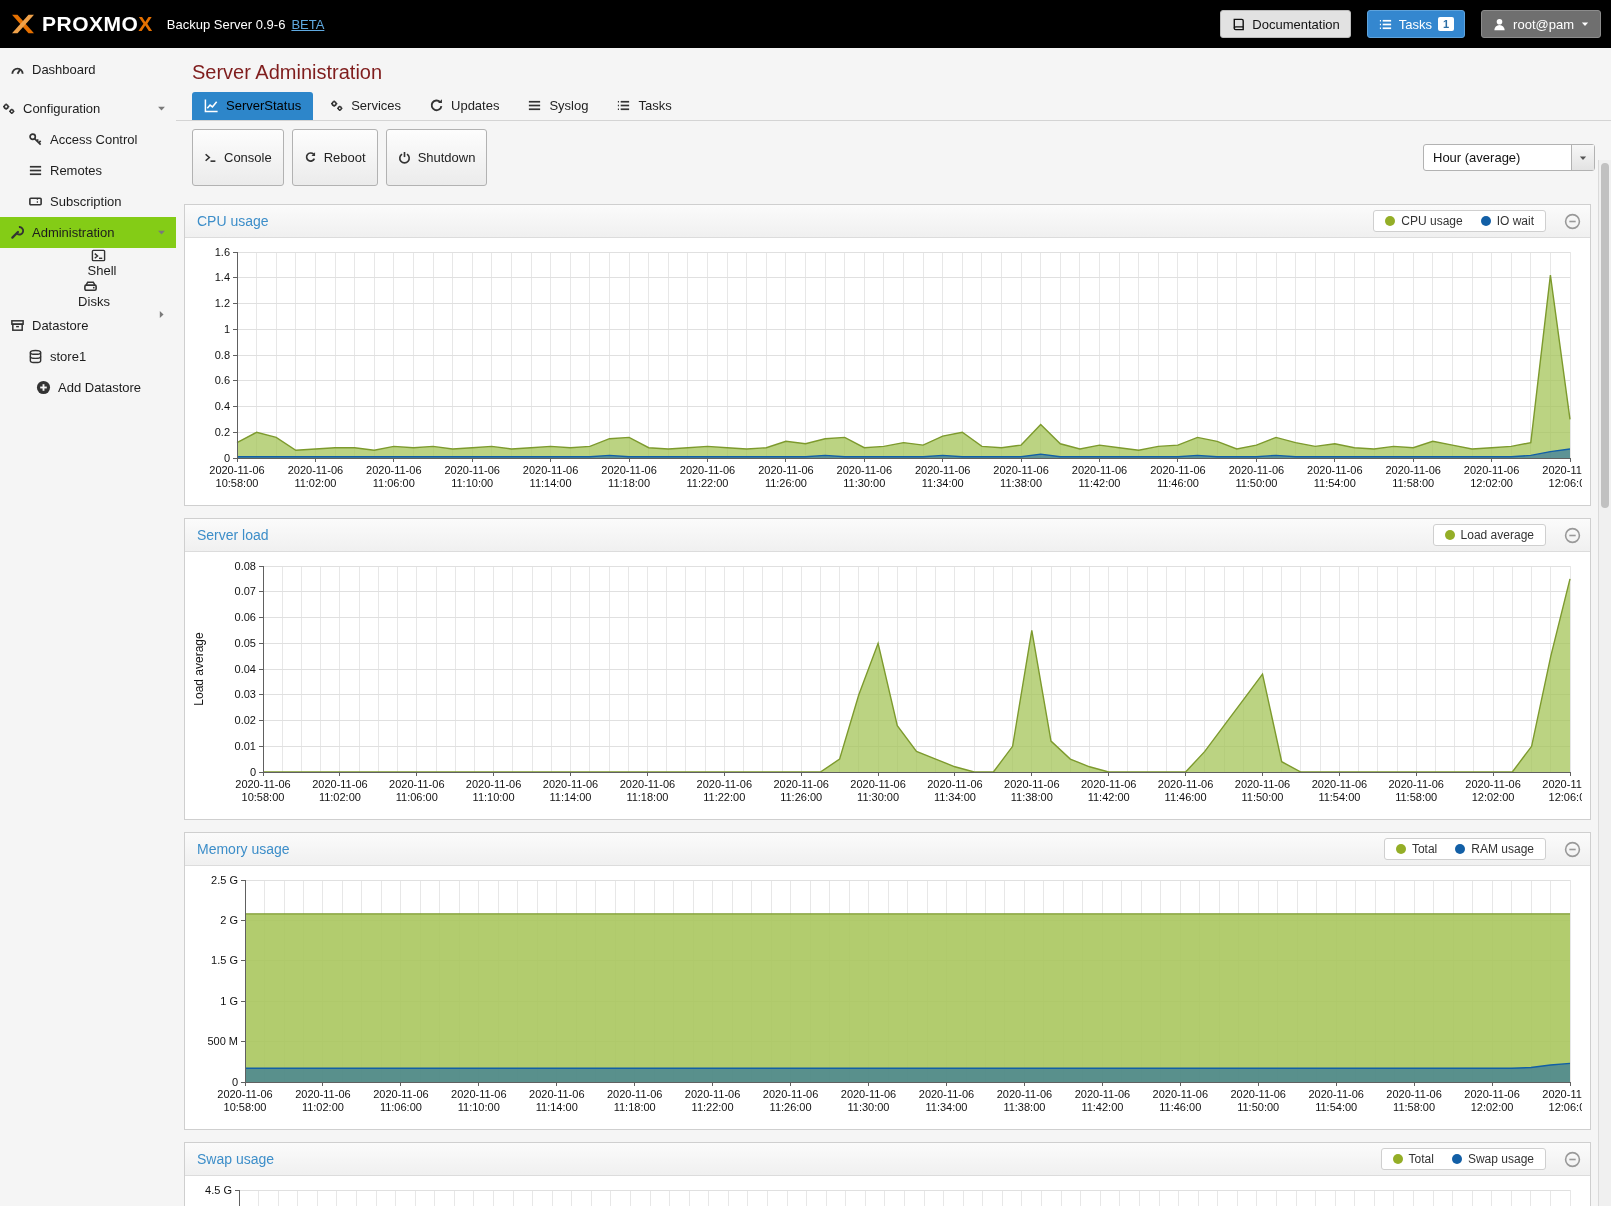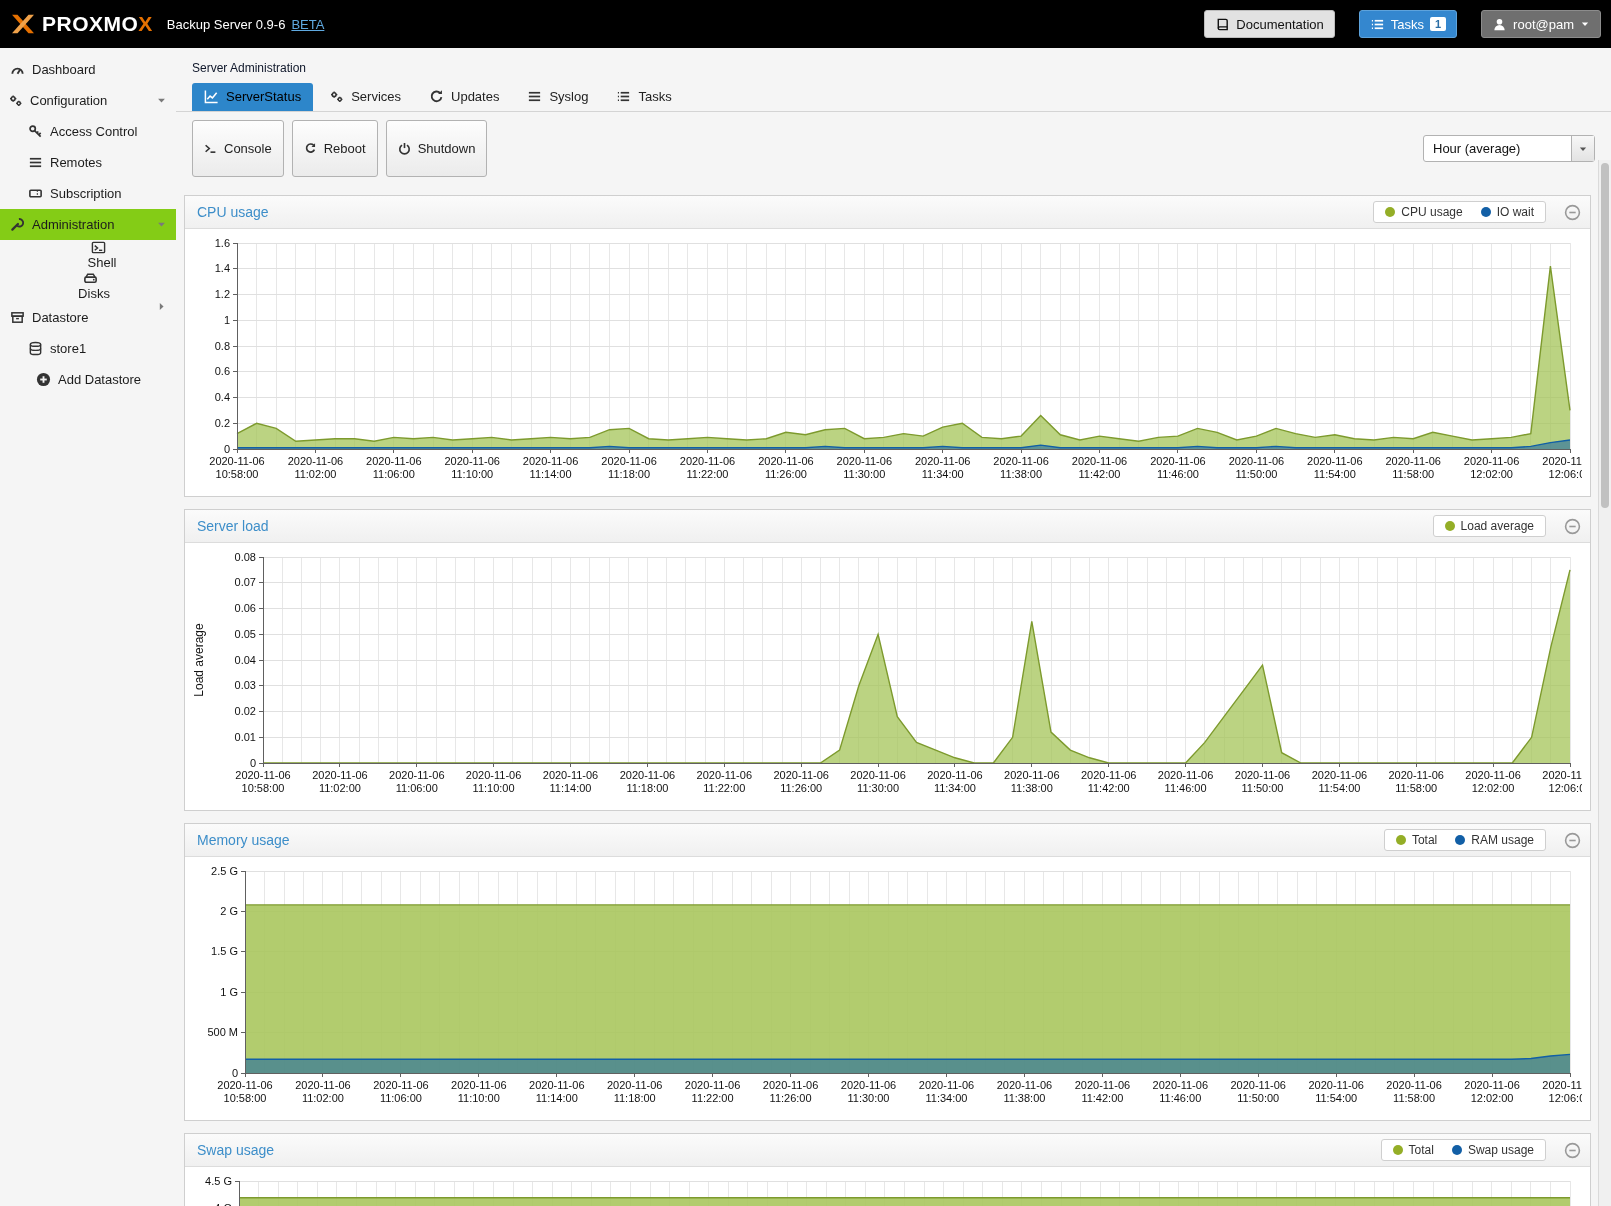--- a/index.html
+++ b/index.html
@@ -6,41 +6,41 @@
   html,body { width:1611px; height:1206px; overflow:hidden; background:#f5f5f5;
     font-family:"Liberation Sans", sans-serif; font-size:13px; color:#212121; }
 
   
   .topbar { height:48px; background:#000; display:flex; align-items:center; padding:0 10px; position:relative; z-index:5;}
   .logo { display:flex; align-items:center; gap:6px; }
   .brand { color:#fff; font-size:21px; font-weight:bold; letter-spacing:.5px;}
   .brand .bx { color:#e57000; }
   .product { color:#fff; margin-left:14px; font-size:13px; }
   .beta { color:#5fa9e0; margin-left:6px; text-decoration:underline; font-size:13px; cursor:pointer;}
-  .top-right { margin-left:auto; display:flex; gap:24px; align-items:center;}
+  .top-right { margin-left:auto; display:flex; gap:16px; align-items:center;}
   .top-btn { display:flex; align-items:center; gap:6px; height:28px; padding:0 10px; border-radius:3px;
     font-size:13px; cursor:pointer; }
   .btn-doc { background:#e2e2e2; color:#111; border:1px solid #bdbdbd;}
   .btn-tasks { background:#3487cf; color:#fff; border:1px solid #5ea3dc;}
   .badge { background:#fff; color:#2b6ea5; border-radius:2px; font-size:11px; padding:1px 5px; font-weight:bold;}
   .btn-user { background:#6f6f6f; color:#fff; border:1px solid #8c8c8c;}
   .icon { display:inline-flex; width:15px; height:15px; }
   .icon svg { width:100%; height:100%; }
 
   
   .sidebar { position:absolute; left:0; top:48px; bottom:0; width:176px; background:#f5f5f5; padding-top:6px;}
   .side-item { height:31px; display:flex; align-items:center; cursor:pointer; color:#1c1c1c; }
   .side-item .icon { margin-right:7px; color:#333; flex:0 0 15px;}
   .side-item.selected { background:#84cc16; }
   .side-caret { margin-left:auto; margin-right:9px; color:#7a7a7a; width:11px; height:11px; display:inline-flex;}
   .side-caret svg{width:100%;height:100%;}
 
   
   .main { position:absolute; left:176px; top:48px; right:0; bottom:0; background:#f5f5f5; overflow:hidden;}
-  .page-title { color:#0f172a; font-size:12px; padding:13px 16px 8px 16px; }
+  .page-title { color:#7f1d1d; font-size:20px; padding:13px 16px 8px 16px; }
   .tabs { display:flex; gap:4px; padding:0 0 0 16px; align-items:flex-end;}
   .tab { display:flex; align-items:center; gap:7px; padding:6px 12px 7px 12px; font-size:13px; color:#222;
     border-radius:3px 3px 0 0; cursor:pointer;}
   .tab .icon{ color:#333; }
   .tab.active { background:#2d86ca; color:#000000; }
   .tab.active .icon{ color:#fff; }
   .toolbar { display:flex; align-items:center; gap:8px; padding:8px 16px; border-top:1px solid #d4d4d4; }
   .tbtn { display:flex; align-items:center; gap:7px; background:linear-gradient(#fdfdfd,#ebebeb);
     border:1px solid #b2b2b2; border-radius:3px; padding:20px 11px; font-size:13px; color:#222; cursor:pointer;}
   .tbtn .icon{ width:13px; height:13px; color:#333;}
@@ -128,21 +128,21 @@
 <div class="sidebar" id="sidebar">
     <div class="side-item" style="padding-left: 10px;">
       <span class="icon">
         <svg viewBox="0 0 16 16">
           <path d="M2.5 12.5a5.5 5.5 0 1 1 11 0" fill="none" stroke="currentColor" stroke-width="2"></path>
           <line x1="8" y1="12.5" x2="11.2" y2="7.5" stroke="currentColor" stroke-width="2"></line>
         </svg>
       </span>
       <span>Dashboard</span>
     </div>
-    <div class="side-item" style="padding-left: 8px;">
+    <div class="side-item" style="padding-left: 1px; margin-top: 8px;">
       <span class="icon">
         <svg viewBox="0 0 16 16">
           <g fill="none" stroke="currentColor" stroke-width="1.6">
             <circle cx="5.5" cy="6" r="2"></circle>
             <circle cx="11.5" cy="11" r="1.7"></circle>
           </g>
           <g stroke="currentColor" stroke-width="1.4">
             <line x1="5.5" y1="2.6" x2="5.5" y2="4"></line>
             <line x1="5.5" y1="8" x2="5.5" y2="9.4"></line>
             <line x1="2.1" y1="6" x2="3.5" y2="6"></line>

